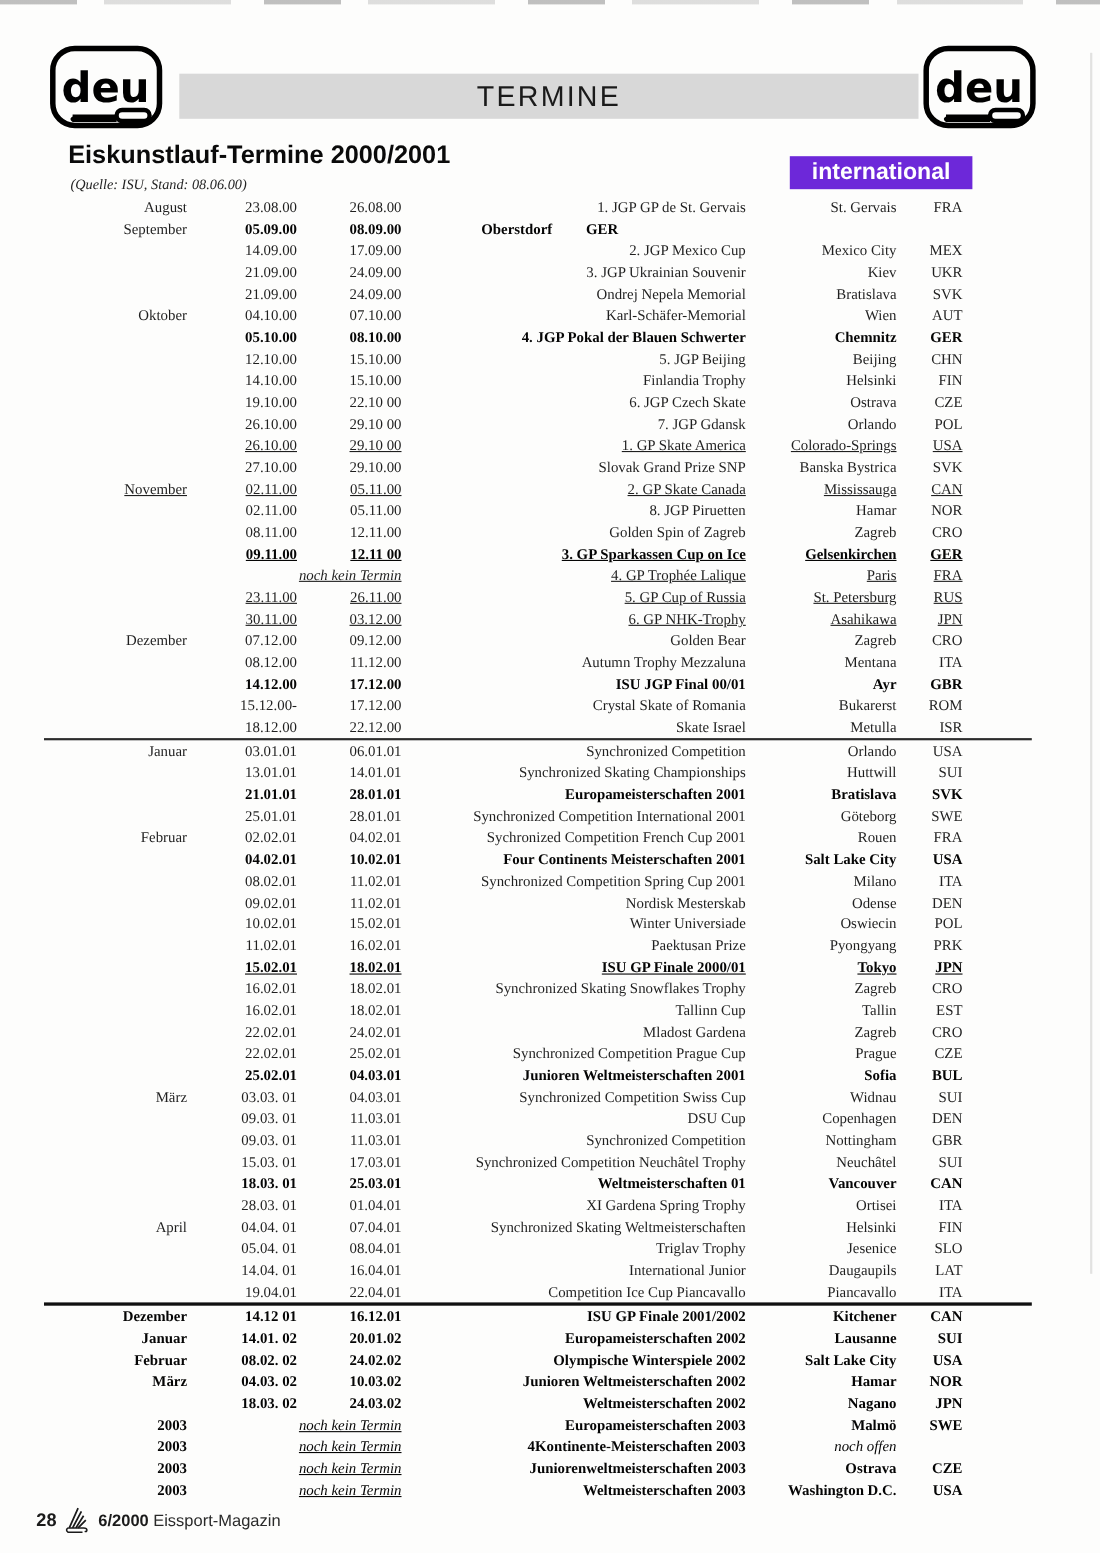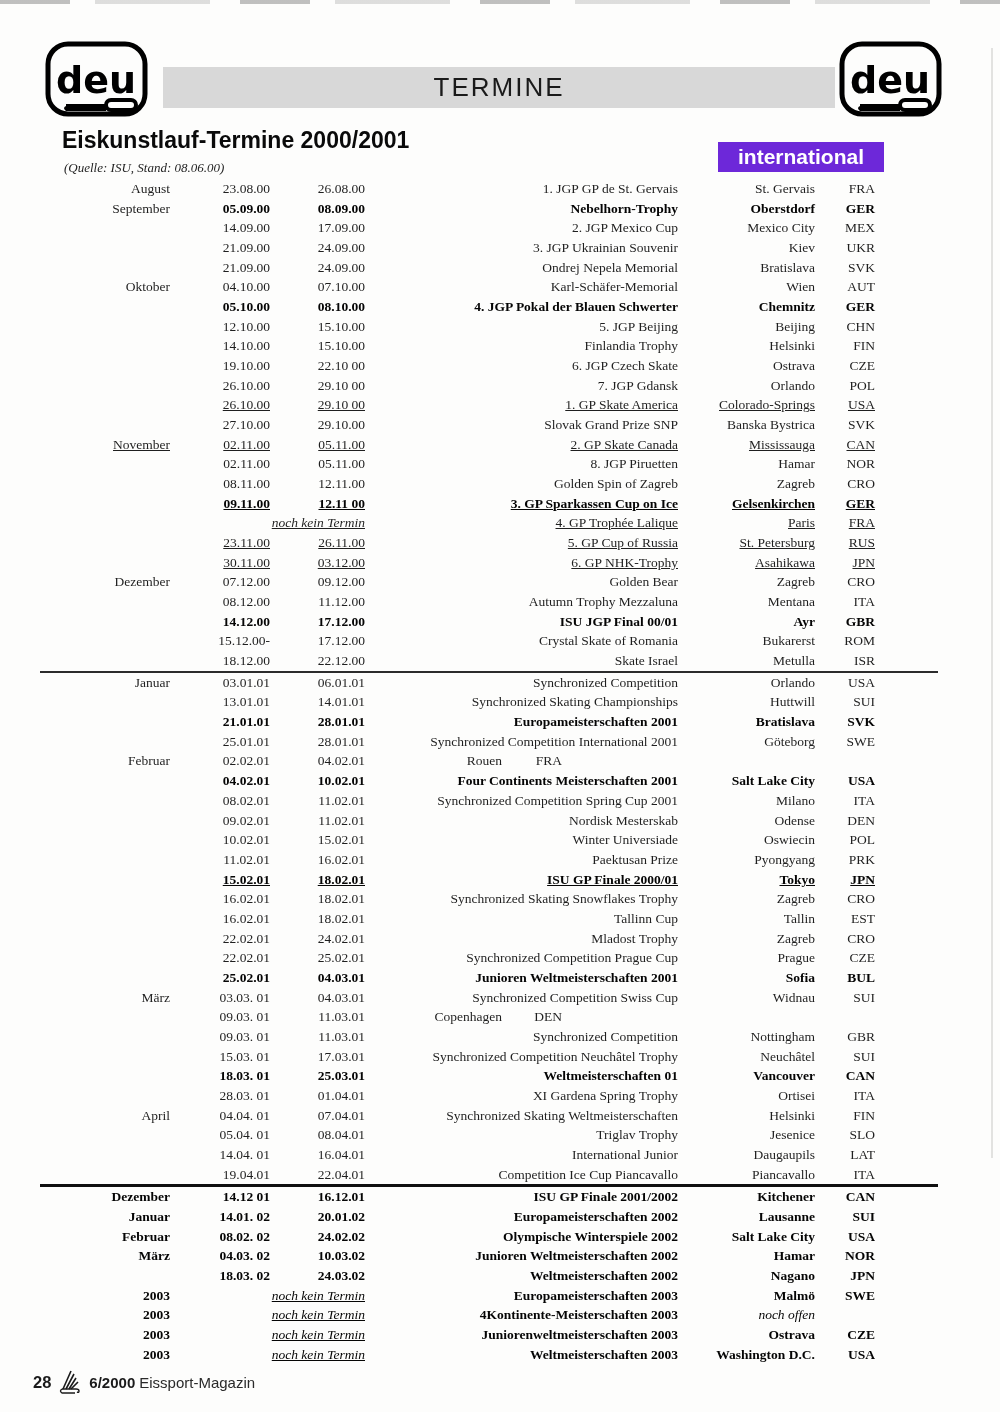--- a/index.html
+++ b/index.html
@@ -109,21 +109,20 @@
         <div class="cf">23.08.00</div>
         <div class="ct">26.08.00</div>
         <div class="ce">1. JGP GP de St. Gervais</div>
         <div class="cc">St. Gervais</div>
         <div class="cn">FRA</div>
       </div>
       <div class="row b">
         <div class="cm">September</div>
         <div class="cf">05.09.00</div>
         <div class="ct">08.09.00</div>
-        <div class="ce">Nebelhorn-Trophy</div>
         <div class="cc">Oberstdorf</div>
         <div class="cn">GER</div>
       </div>
       <div class="row">
         <div class="cm"></div>
         <div class="cf">14.09.00</div>
         <div class="ct">17.09.00</div>
         <div class="ce">2. JGP Mexico Cup</div>
         <div class="cc">Mexico City</div>
         <div class="cn">MEX</div>
@@ -333,20 +332,21 @@
         <div class="cf">25.01.01</div>
         <div class="ct">28.01.01</div>
         <div class="ce">Synchronized Competition International 2001</div>
         <div class="cc">Göteborg</div>
         <div class="cn">SWE</div>
       </div>
       <div class="row">
         <div class="cm">Februar</div>
         <div class="cf">02.02.01</div>
         <div class="ct">04.02.01</div>
+        <div class="ce">Sychronized Competition French Cup 2001</div>
         <div class="cc">Rouen</div>
         <div class="cn">FRA</div>
       </div>
       <div class="row b">
         <div class="cm"></div>
         <div class="cf">04.02.01</div>
         <div class="ct">10.02.01</div>
         <div class="ce">Four Continents Meisterschaften 2001</div>
         <div class="cc">Salt Lake City</div>
         <div class="cn">USA</div>
@@ -404,21 +404,21 @@
         <div class="cf">16.02.01</div>
         <div class="ct">18.02.01</div>
         <div class="ce">Tallinn Cup</div>
         <div class="cc">Tallin</div>
         <div class="cn">EST</div>
       </div>
       <div class="row">
         <div class="cm"></div>
         <div class="cf">22.02.01</div>
         <div class="ct">24.02.01</div>
-        <div class="ce">Mladost Trophy</div>
+        <div class="ce">Mladost Gardena</div>
         <div class="cc">Zagreb</div>
         <div class="cn">CRO</div>
       </div>
       <div class="row">
         <div class="cm"></div>
         <div class="cf">22.02.01</div>
         <div class="ct">25.02.01</div>
         <div class="ce">Synchronized Competition Prague Cup</div>
         <div class="cc">Prague</div>
         <div class="cn">CZE</div>
@@ -436,20 +436,21 @@
         <div class="cf">03.03. 01</div>
         <div class="ct">04.03.01</div>
         <div class="ce">Synchronized Competition Swiss Cup</div>
         <div class="cc">Widnau</div>
         <div class="cn">SUI</div>
       </div>
       <div class="row">
         <div class="cm"></div>
         <div class="cf">09.03. 01</div>
         <div class="ct">11.03.01</div>
+        <div class="ce">DSU Cup</div>
         <div class="cc">Copenhagen</div>
         <div class="cn">DEN</div>
       </div>
       <div class="row">
         <div class="cm"></div>
         <div class="cf">09.03. 01</div>
         <div class="ct">11.03.01</div>
         <div class="ce">Synchronized Competition</div>
         <div class="cc">Nottingham</div>
         <div class="cn">GBR</div>

